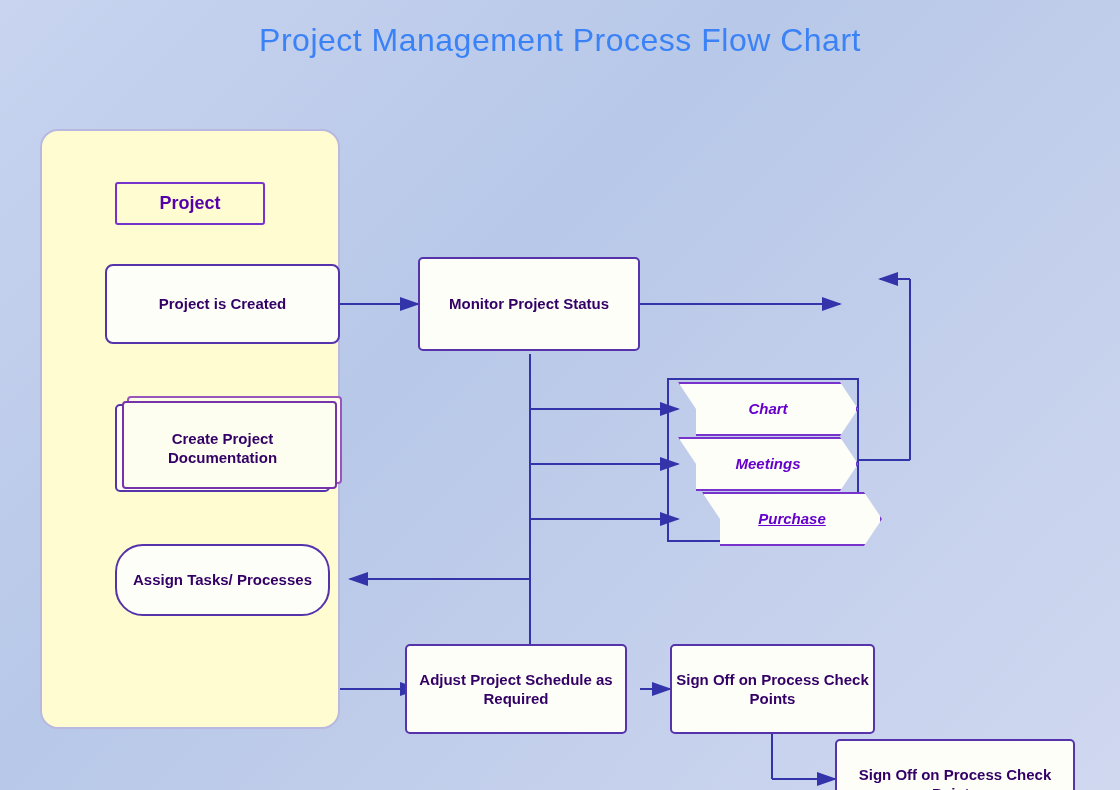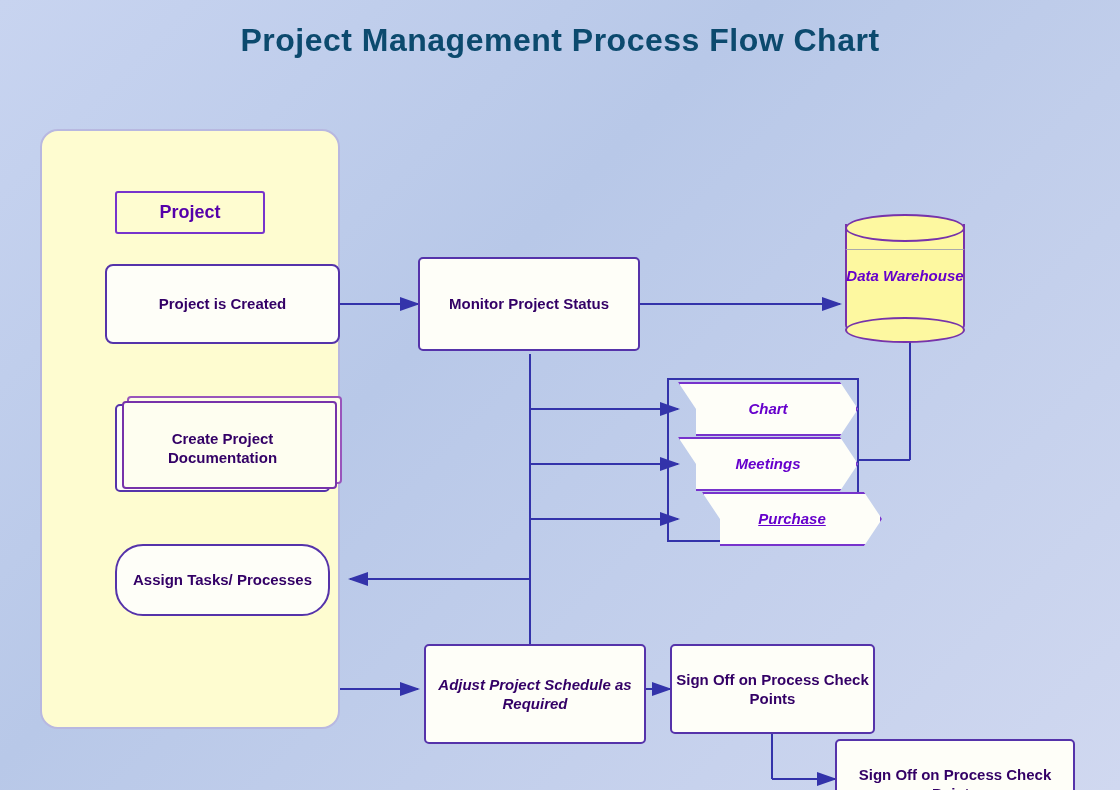--- a/index.html
+++ b/index.html
@@ -8,23 +8,23 @@
       width: 1120px;
       height: 790px;
       background: linear-gradient(135deg, #c8d4f0 0%, #b8c8e8 40%, #d0d8f0 100%);
       font-family: Arial, sans-serif;
       overflow: hidden;
       position: relative;
     }
 
     .title {
       text-align: center;
-      color: #0c4a6e;
+      color: #3b82f6;
       font-size: 32px;
-      font-weight: bold;
+      font-weight: normal;
       padding: 22px 0 10px 0;
       letter-spacing: 0.5px;
     }
 
     .diagram-area {
       position: relative;
       width: 1100px;
       margin: 0 auto;
       height: 720px;
     }
@@ -174,51 +174,37 @@
 
     <line x1="762" y1="660" x2="762" y2="710" stroke="#3333aa" stroke-width="2"></line>
     <line x1="762" y1="710" x2="825" y2="710" stroke="#3333aa" stroke-width="2" marker-end="url(#arrowhead)"></line>
 
     <line x1="520" y1="285" x2="520" y2="590" stroke="#3333aa" stroke-width="2"></line>
     <line x1="520" y1="590" x2="520" y2="595" stroke="#3333aa" stroke-width="2" marker-end="url(#arrowhead)"></line>
   </svg>
 
   <div class="swimlane"></div>
 
-  <div class="node swimlane-title" style="position:absolute;left:105px;top:122px;width:150px;padding:8px 14px;background:#fefcd0;border:2.5px solid #7733cc;font-weight:bold;font-size:18px;color:#5500aa;text-align:center;border-radius:3px;z-index:10;">Project</div>
+  <div class="node swimlane-title" style="position:absolute;left:105px;top:113px;width:150px;padding:8px 14px;background:#fefcd0;border:2.5px solid #7733cc;font-weight:bold;font-size:18px;color:#5500aa;text-align:center;border-radius:3px;z-index:10;">Project</div>
 
   <div class="node rounded-rect" style="position:absolute;left:95px;top:195px;width:235px;height:80px;border-radius:8px;">Project is Created</div>
 
   <div class="node rounded-rect" style="position:absolute;left:105px;top:475px;width:215px;height:72px;">Assign Tasks/ Processes</div>
 
   <div class="node stacked rect" style="position:absolute;left:105px;top:335px;width:215px;height:88px;z-index:5;">Create Project Documentation</div>
 
 
   <div class="node rect" style="position:absolute;left:408px;top:188px;width:222px;height:94px;">Monitor Project Status</div>
 
   <div class="node hexagon" style="position:absolute;left:668px;top:313px;width:180px;height:54px;">Chart</div>
 
   <div class="node hexagon" style="position:absolute;left:668px;top:368px;width:180px;height:54px;">Meetings</div>
 
   <div class="node hexagon" style="position:absolute;left:692px;top:423px;width:180px;height:54px;text-decoration:underline;">Purchase</div>
 
-  <div style="position:absolute;left:830px;top:145px;width:130px;height:145px;">
-
-    <div style="position:absolute;top:0;left:5px;width:120px;height:28px;background:#fdf8a0;border:2px solid #7733aa;border-radius:50%;z-index:2;"></div>
-
-    <div style="position:absolute;top:10px;left:5px;width:120px;height:14px;background:#fdf8a0;border-left:2px solid #7733aa;border-right:2px solid #7733aa;border-bottom:1px solid #aaa;z-index:1;"></div>
-
-    <div style="position:absolute;top:22px;left:5px;width:120px;height:14px;background:#fdf8a0;border-left:2px solid #7733aa;border-right:2px solid #7733aa;border-bottom:1px solid #aaa;z-index:1;"></div>
-
-    <div style="position:absolute;top:22px;left:5px;width:120px;height:95px;background:#fdf8a0;border:2px solid #7733aa;border-top:none;border-radius:0 0 6px 6px;z-index:0;"></div>
-
-    <div style="position:absolute;top:103px;left:5px;width:120px;height:26px;background:#fdf8a0;border:2px solid #7733aa;border-radius:50%;z-index:2;"></div>
-
-    <div style="position:absolute;top:52px;left:0;width:130px;text-align:center;font-weight:bold;font-size:15px;color:#6600cc;font-style:italic;z-index:3;line-height:1.3;">Data Warehouse</div>
-  </div>
-
-  <div class="node rect" style="position:absolute;left:414px;top:575px;width:222px;height:100px;font-style:italic;">Adjust Project Schedule as Required</div>
+
+  <div class="node rect" style="position:absolute;left:395px;top:575px;width:222px;height:90px;">Adjust Project Schedule as Required</div>
 
   <div class="node rect" style="position:absolute;left:660px;top:575px;width:205px;height:90px;">Sign Off on Process Check Points</div>
 
   <div class="node rect" style="position:absolute;left:825px;top:670px;width:240px;height:90px;">Sign Off on Process Check Points</div>
 
 </div>
 
 </body></html>

